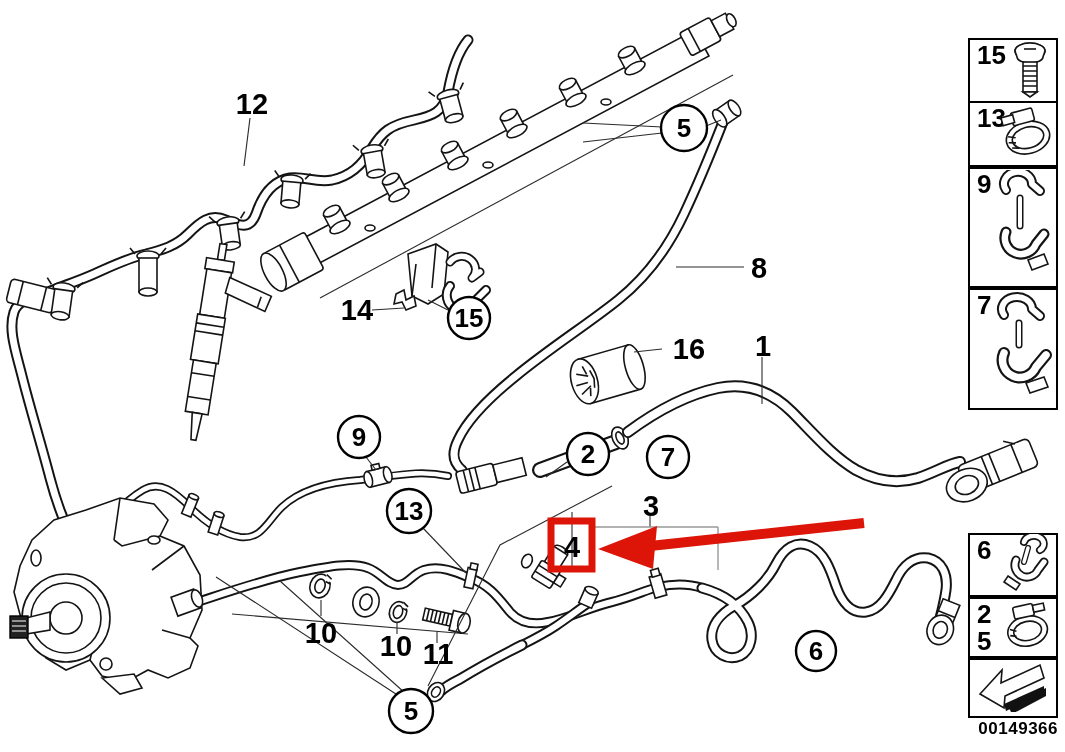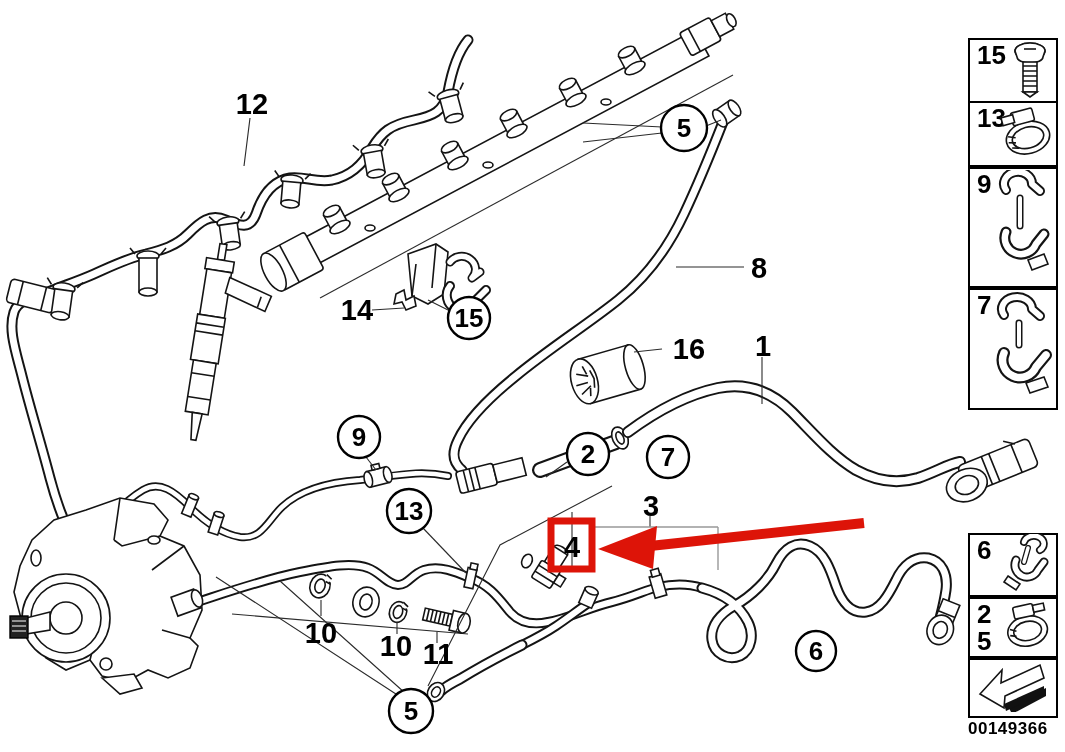--- a/index.html
+++ b/index.html
@@ -13,21 +13,21 @@
   .co{fill:#fff;stroke:#000;stroke-width:2.4;}
   .ln{fill:#fff;stroke:#141414;stroke-width:1.6;}
   .st{fill:none;stroke:#141414;stroke-width:1.6;}
   .thin{fill:none;stroke:#2b2b2b;stroke-width:1.1;}
   .gray{fill:none;stroke:#999;stroke-width:1.4;}
   .to{fill:none;stroke:#141414;stroke-linecap:round;stroke-linejoin:round;}
   .ti{fill:none;stroke:#ffffff;stroke-linecap:round;stroke-linejoin:round;}
   .sidebar-box{position:absolute;left:968px;width:90px;background:#fff;border:2px solid #000;box-sizing:border-box;}
   .sb-num{position:absolute;top:2px;left:7px;font:bold 26px "Liberation Sans",sans-serif;color:#000;line-height:1.05;}
   .sb-icon{position:absolute;right:2px;top:50%;transform:translateY(-50%);}
-  #code-label{position:absolute;left:968px;top:719px;width:90px;text-align:left;
+  #code-label{position:absolute;left:968px;top:719px;width:90px;text-align:right;
     font:bold 17px "Liberation Sans",sans-serif;letter-spacing:0.5px;color:#000;}
 </style>
 </head>
 <body>
 
 
 
 <svg width="1065" height="752" viewBox="0 0 1065 752">
 
   <g>

